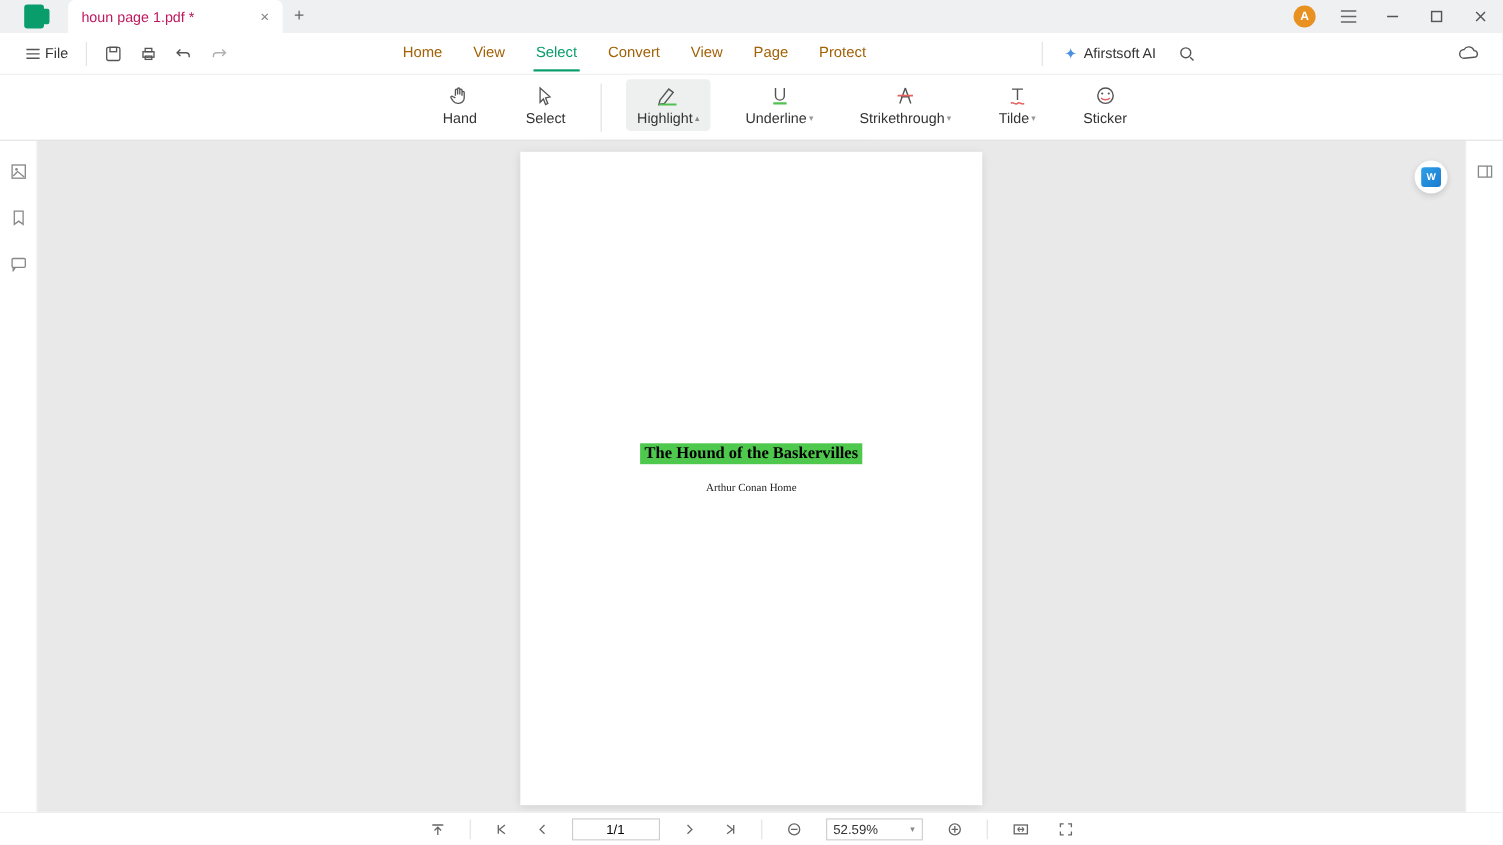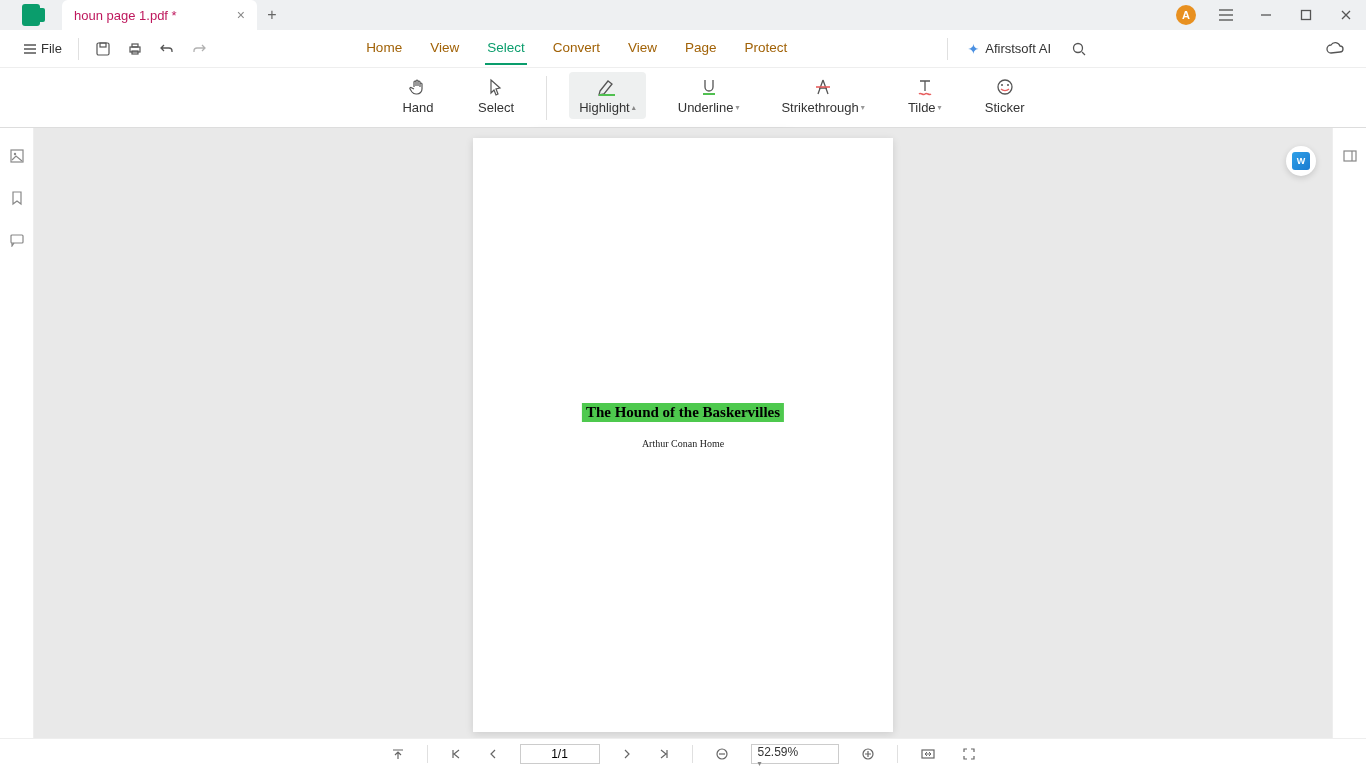--- a/index.html
+++ b/index.html
@@ -55,21 +55,21 @@
 .doc-title.highlighted { background: #4ec94e; }
 .doc-author { position: absolute; left: 50%; transform: translateX(-50%); top: 300px; font-family: Georgia, serif; font-size: 10px; color: #222; }
 .right-rail { width: 34px; background: #fff; border-left: 1px solid #eee; display: flex; flex-direction: column; align-items: center; padding-top: 18px; }
 .float-badge { position: absolute; right: 16px; top: 18px; width: 30px; height: 30px; background: #fff; border-radius: 50%; box-shadow: 0 2px 6px rgba(0,0,0,0.15); display: flex; align-items: center; justify-content: center; }
 .float-badge-inner { width: 18px; height: 18px; border-radius: 3px; background: linear-gradient(135deg, #2ea0e8, #1b7bd0); color: #fff; font-size: 9px; display: flex; align-items: center; justify-content: center; font-weight: bold; }
 
 
 .statusbar { height: 30px; display: flex; align-items: center; justify-content: center; gap: 18px; border-top: 1px solid #eee; }
 .status-btn { color: #666; padding: 2px 4px; display: flex; align-items: center; }
 .page-input { width: 80px; height: 20px; border: 1px solid #ccc; text-align: center; font-size: 12px; }
-.zoom-input { width: 88px; height: 20px; border: 1px solid #ccc; padding: 0 6px; font-size: 12px; display: flex; justify-content: space-between; flex-direction: column; }
+.zoom-input { width: 88px; height: 20px; border: 1px solid #ccc; padding: 0 6px; font-size: 12px; display: flex; align-items: center; justify-content: space-between; }
 .zoom-caret { font-size: 8px; color: #888; }
 .vdiv-s { width: 1px; height: 18px; background: #e0e0e0; }
 
 svg { display: block; }
 </style>
 </head>
 <body>
 
 <div class="titlebar">
   <div class="app-logo">

